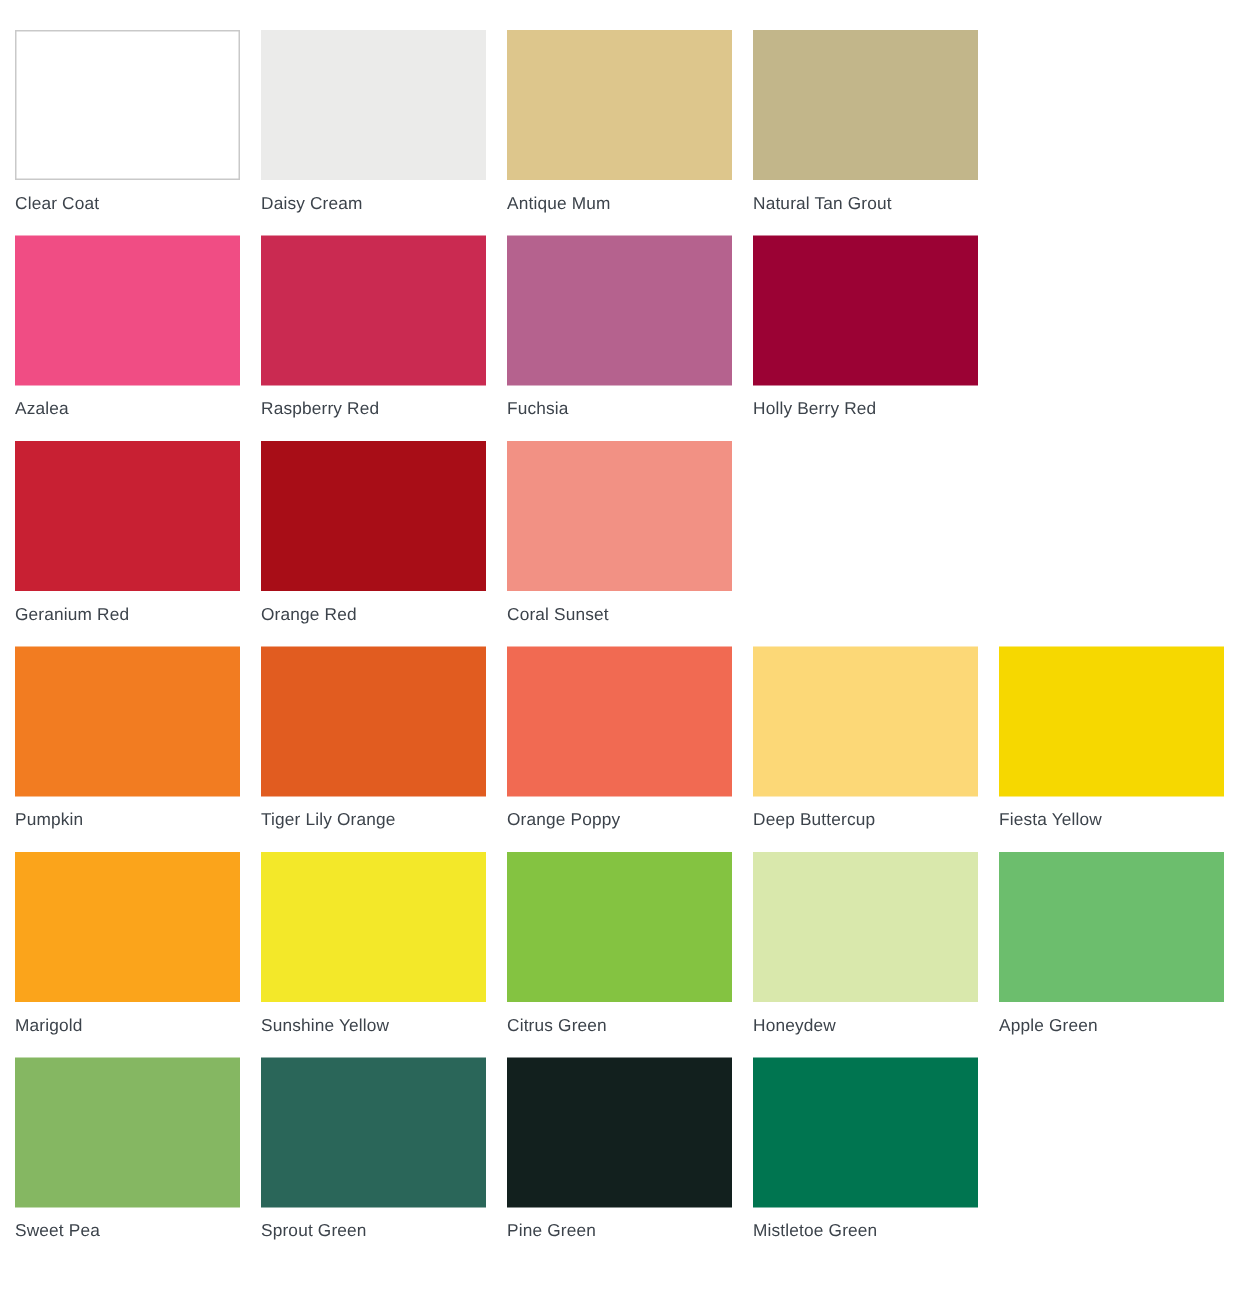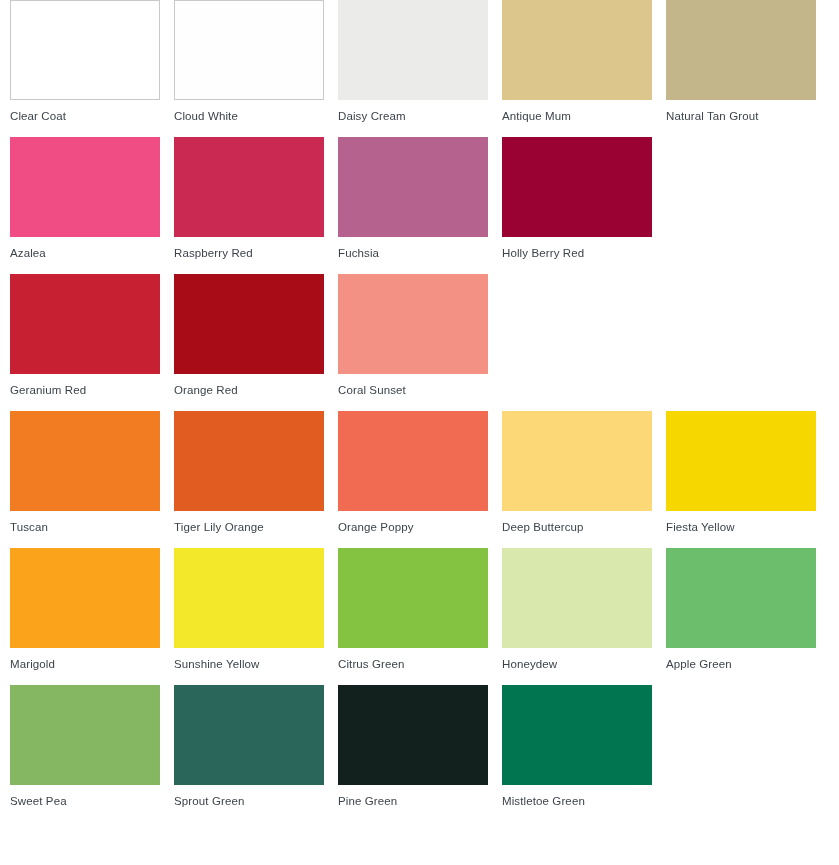--- a/index.html
+++ b/index.html
@@ -14,21 +14,21 @@
     font-family: "Liberation Sans", sans-serif;
     -webkit-font-smoothing: antialiased;
     overflow: hidden;
   }
 
   #palette-grid {
     position: relative;
     width: 839px;
     height: 865px;
     box-sizing: border-box;
-    padding: 0 0 0 10px;
+    padding: 20px 0 0 10px;
   }
 
   .swatch-row {
     display: flex;
     flex-direction: row;
     gap: 14px;
     margin-bottom: 36px;
     height: 101px;
   }
 
@@ -59,24 +59,20 @@
   }
 </style>
 </head>
 <body>
 
 <div id="palette-grid">
     <div class="swatch-row">
       <div class="swatch-cell">
         <div class="swatch-chip bordered" style="background-color: rgb(255, 255, 255);"></div>
         <div class="swatch-label">Clear Coat</div>
-      </div>
-      <div class="swatch-cell">
-        <div class="swatch-chip bordered" style="background-color: rgb(254, 254, 254);"></div>
-        <div class="swatch-label">Cloud White</div>
       </div>
       <div class="swatch-cell">
         <div class="swatch-chip" style="background-color: rgb(235, 235, 234);"></div>
         <div class="swatch-label">Daisy Cream</div>
       </div>
       <div class="swatch-cell">
         <div class="swatch-chip" style="background-color: rgb(221, 198, 140);"></div>
         <div class="swatch-label">Antique Mum</div>
       </div>
       <div class="swatch-cell">
@@ -112,21 +108,21 @@
         <div class="swatch-label">Orange Red</div>
       </div>
       <div class="swatch-cell">
         <div class="swatch-chip" style="background-color: rgb(242, 145, 132);"></div>
         <div class="swatch-label">Coral Sunset</div>
       </div>
     </div>
     <div class="swatch-row">
       <div class="swatch-cell">
         <div class="swatch-chip" style="background-color: rgb(242, 124, 33);"></div>
-        <div class="swatch-label">Tuscan</div>
+        <div class="swatch-label">Pumpkin</div>
       </div>
       <div class="swatch-cell">
         <div class="swatch-chip" style="background-color: rgb(225, 92, 32);"></div>
         <div class="swatch-label">Tiger Lily Orange</div>
       </div>
       <div class="swatch-cell">
         <div class="swatch-chip" style="background-color: rgb(241, 106, 82);"></div>
         <div class="swatch-label">Orange Poppy</div>
       </div>
       <div class="swatch-cell">

